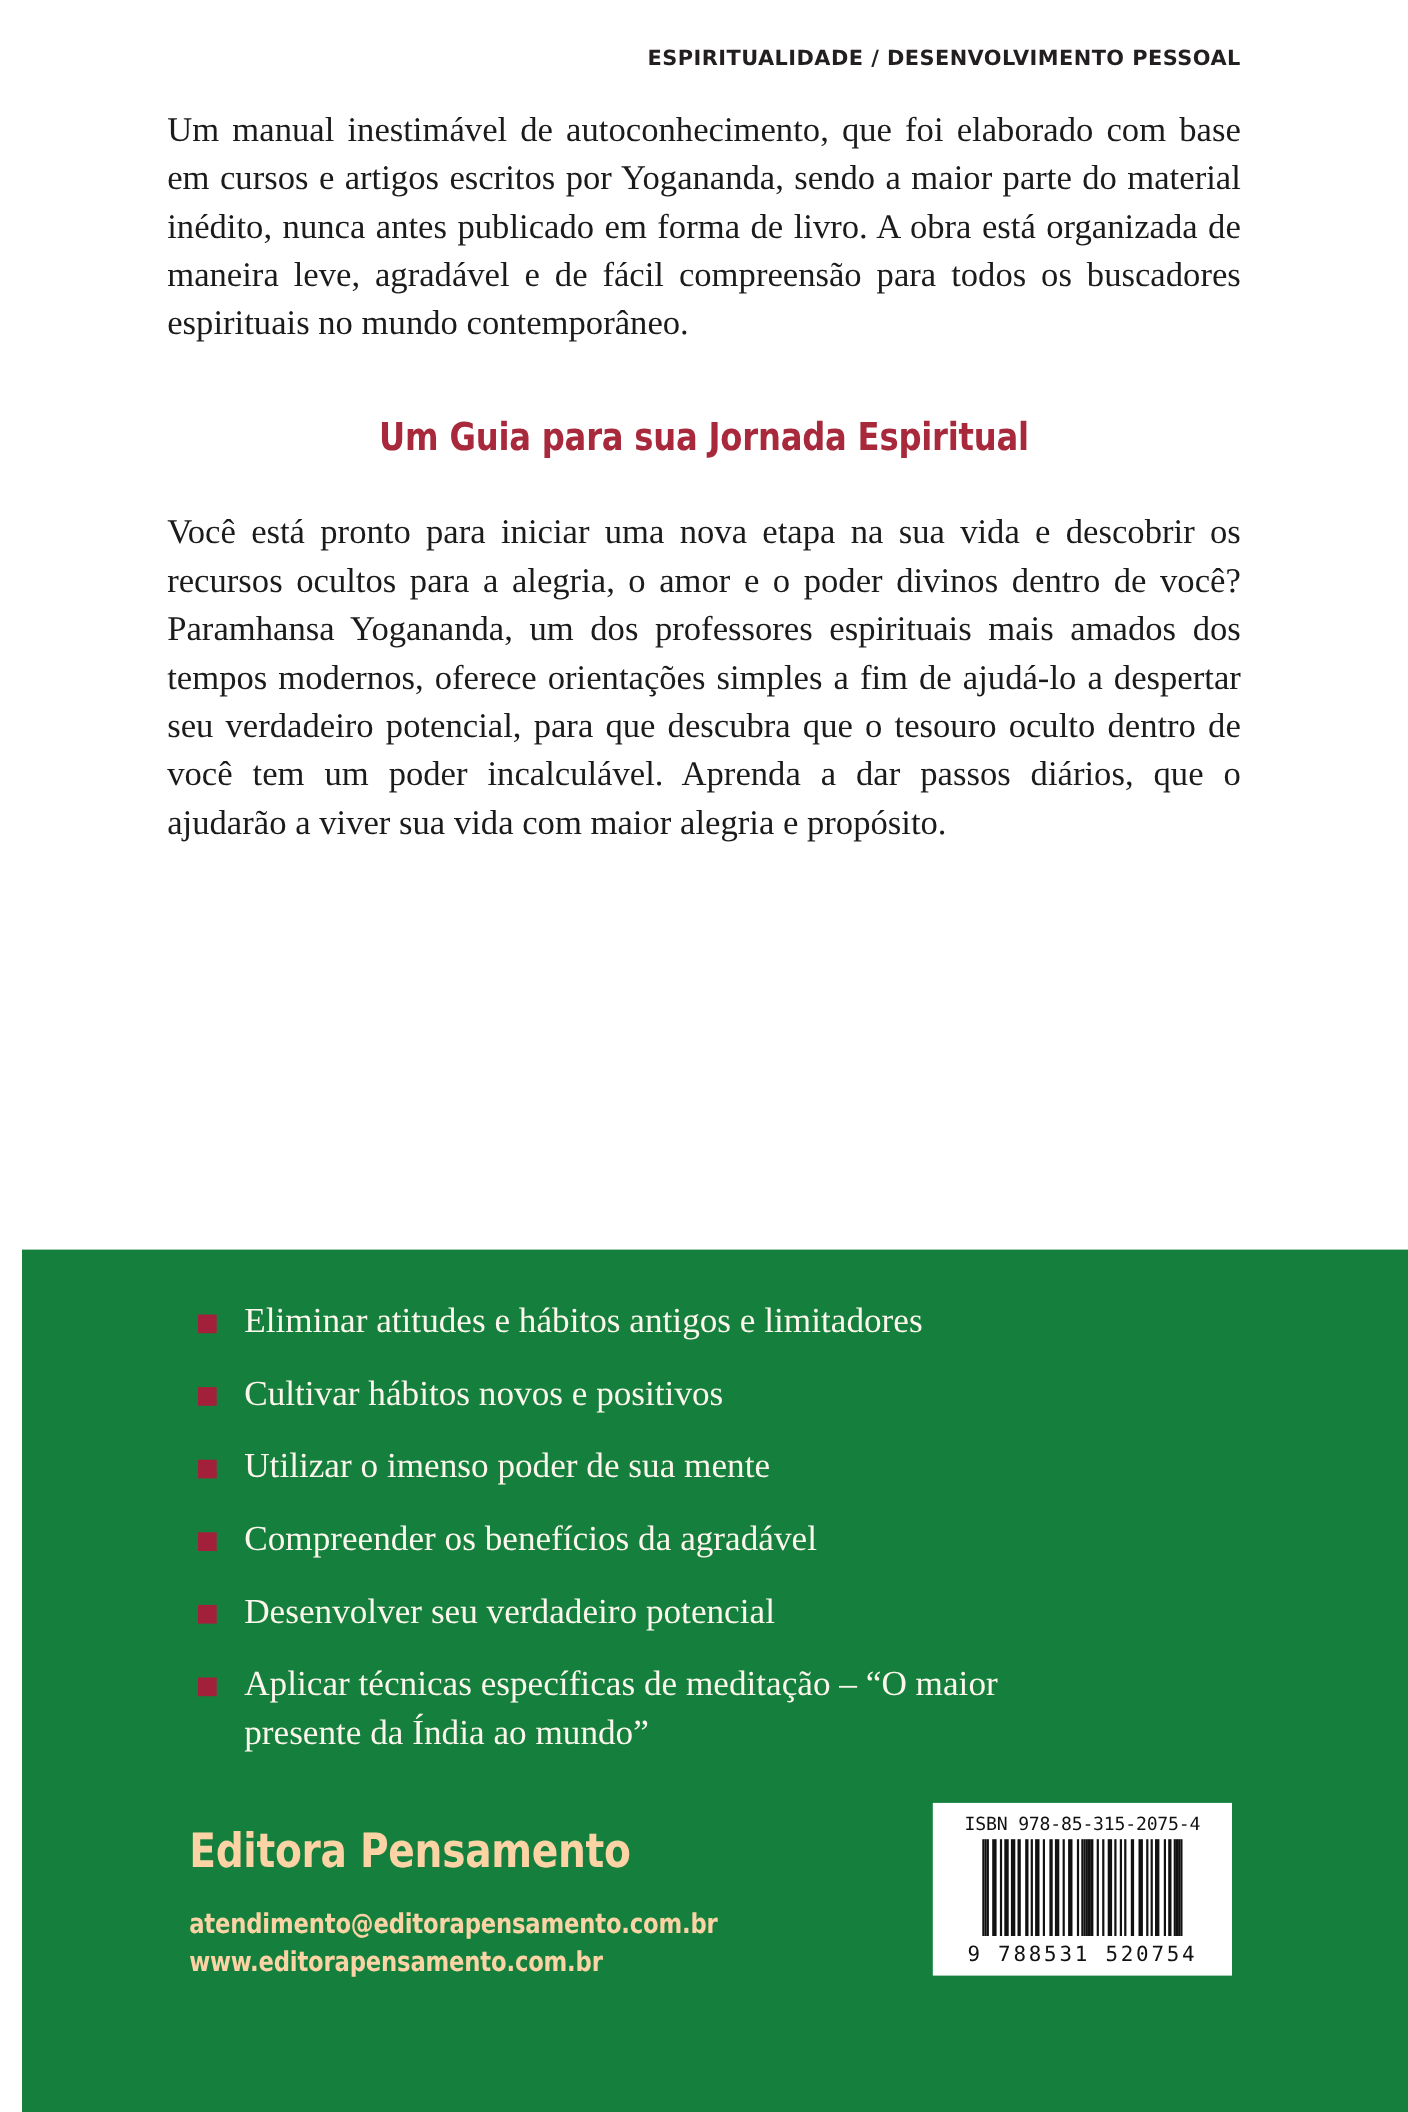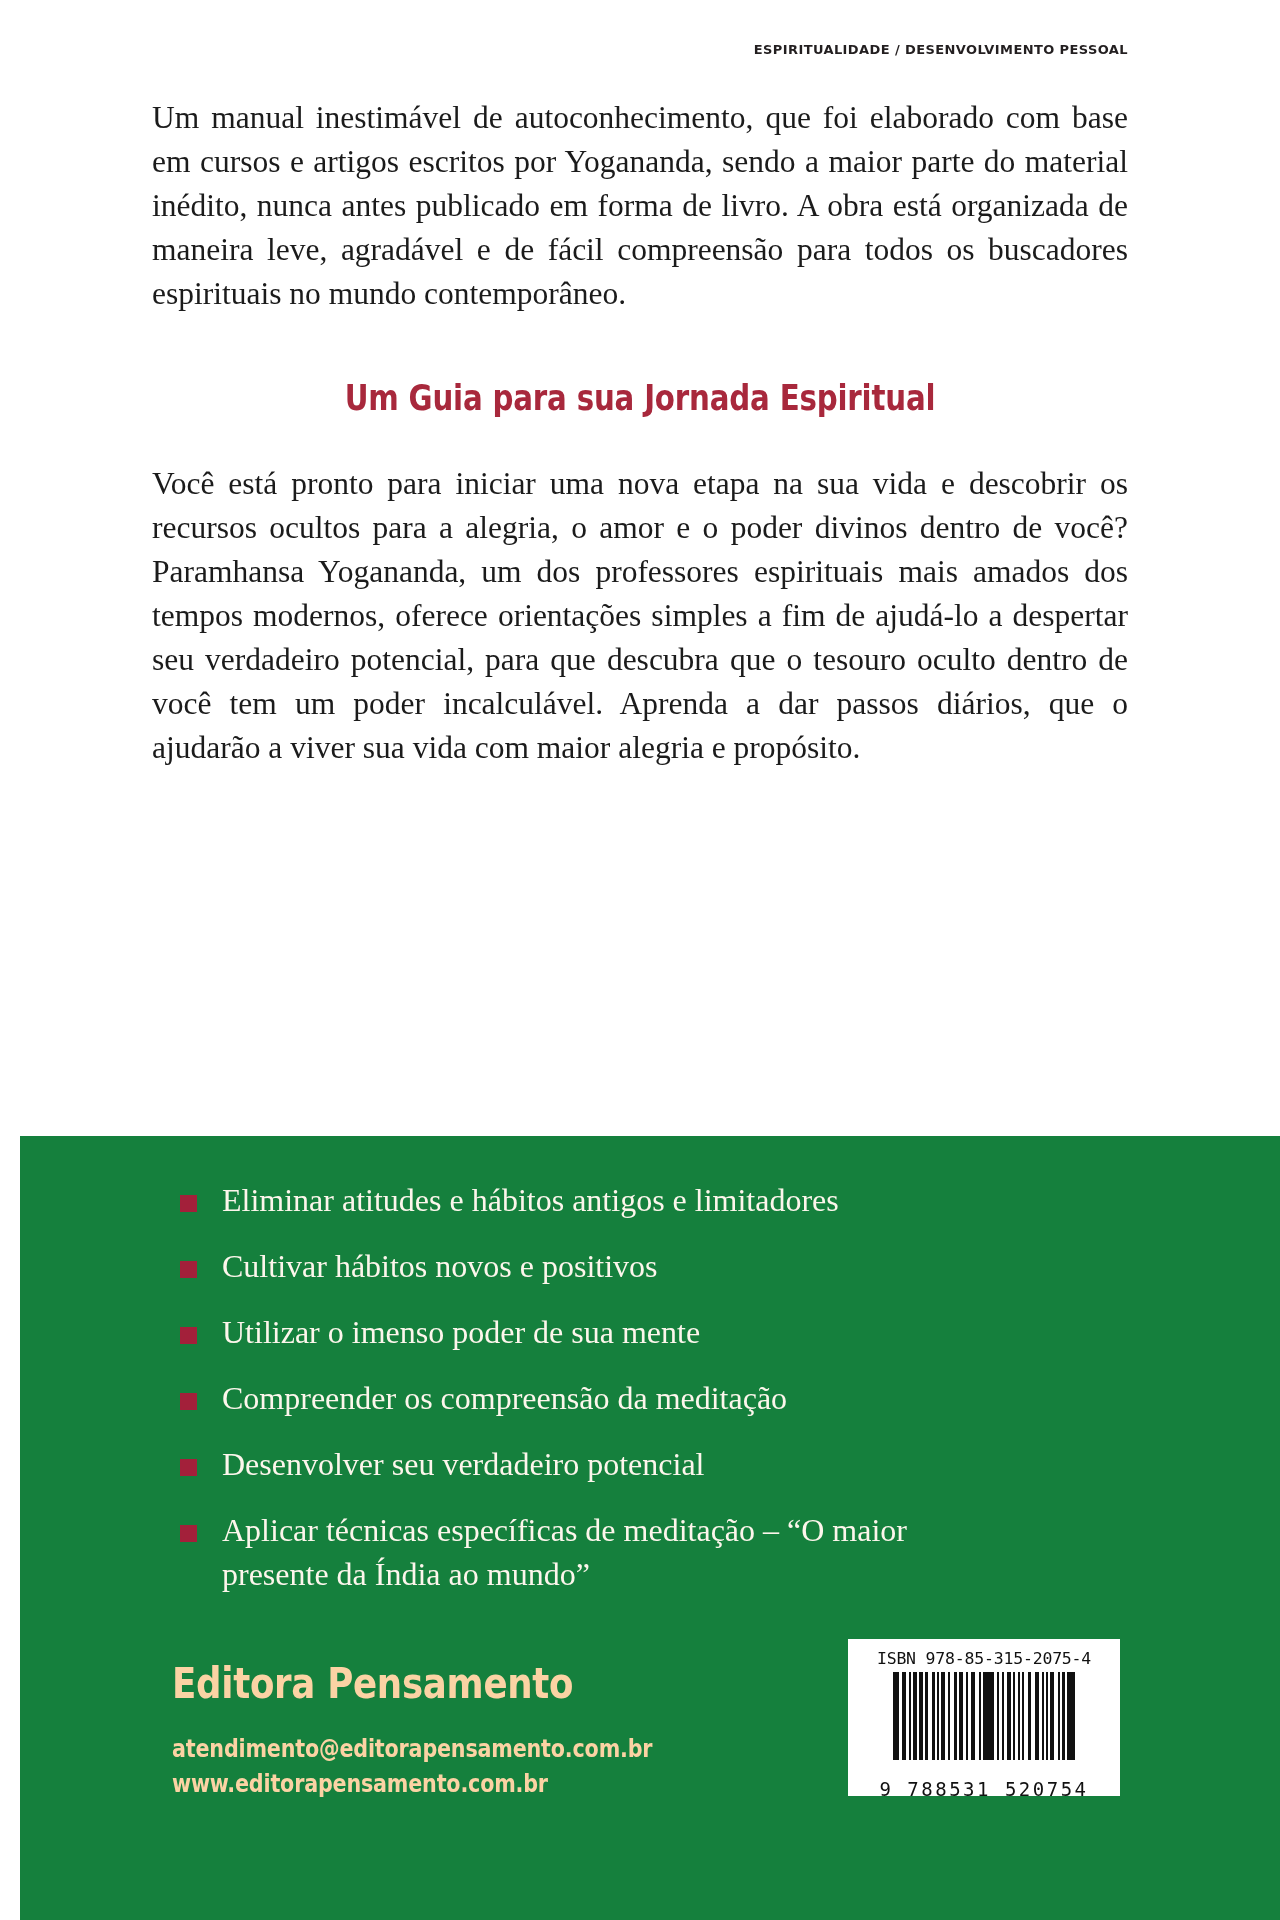--- a/index.html
+++ b/index.html
@@ -30,21 +30,21 @@
     left: 0;
     right: 0;
     height: 96px;
     text-align: right;
     padding: 42px 152px 0 0;
     box-sizing: border-box;
   }
   .header-label {
     font-family: "DejaVu Sans", sans-serif;
     font-weight: bold;
-    font-size: 13px;
+    font-size: 19px;
     letter-spacing: 0.4px;
     color: #231f20;
     white-space: nowrap;
   }
 
   
   .white-area {
     position: absolute;
     top: 96px;
     left: 0;
@@ -189,21 +189,21 @@
     gap: 0;
   }
   .bars span { display: block; background: #111111; }
 
   .ean-text {
     font-family: "DejaVu Sans Mono", monospace;
     font-size: 19px;
     color: #111111;
     letter-spacing: 2.5px;
     text-align: center;
-    margin-top: 18px;
+    margin-top: 6px;
     white-space: nowrap;
   }
 </style>
 </head>
 <body>
 
 <div class="page">
 
   <div class="header">
     <div class="header-label">ESPIRITUALIDADE / DESENVOLVIMENTO PESSOAL</div>
@@ -229,21 +229,21 @@
       <li class="bullet-item">
         <span class="bullet-square"></span>
         <span>Cultivar hábitos novos e positivos</span>
       </li>
       <li class="bullet-item">
         <span class="bullet-square"></span>
         <span>Utilizar o imenso poder de sua mente</span>
       </li>
       <li class="bullet-item">
         <span class="bullet-square"></span>
-        <span>Compreender os compreensão da meditação</span>
+        <span>Compreender os benefícios da agradável</span>
       </li>
       <li class="bullet-item">
         <span class="bullet-square"></span>
         <span>Desenvolver seu verdadeiro potencial</span>
       </li>
       <li class="bullet-item">
         <span class="bullet-square"></span>
         <span>Aplicar técnicas específicas de meditação – “O maior presente da Índia ao mundo”</span>
       </li>
     </ul>

